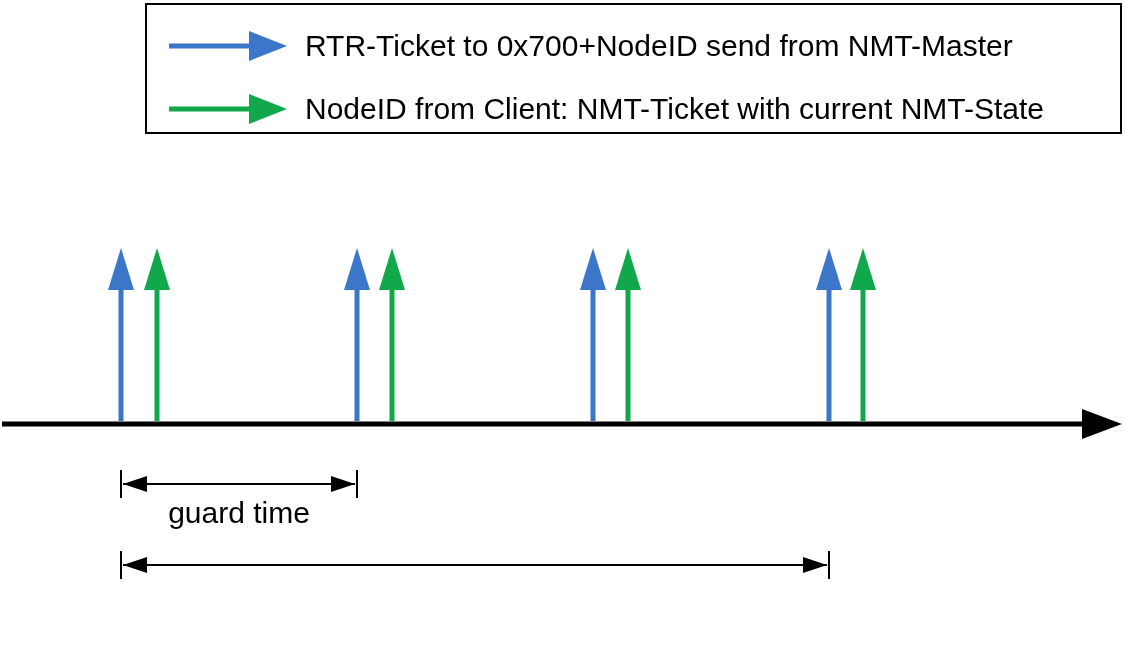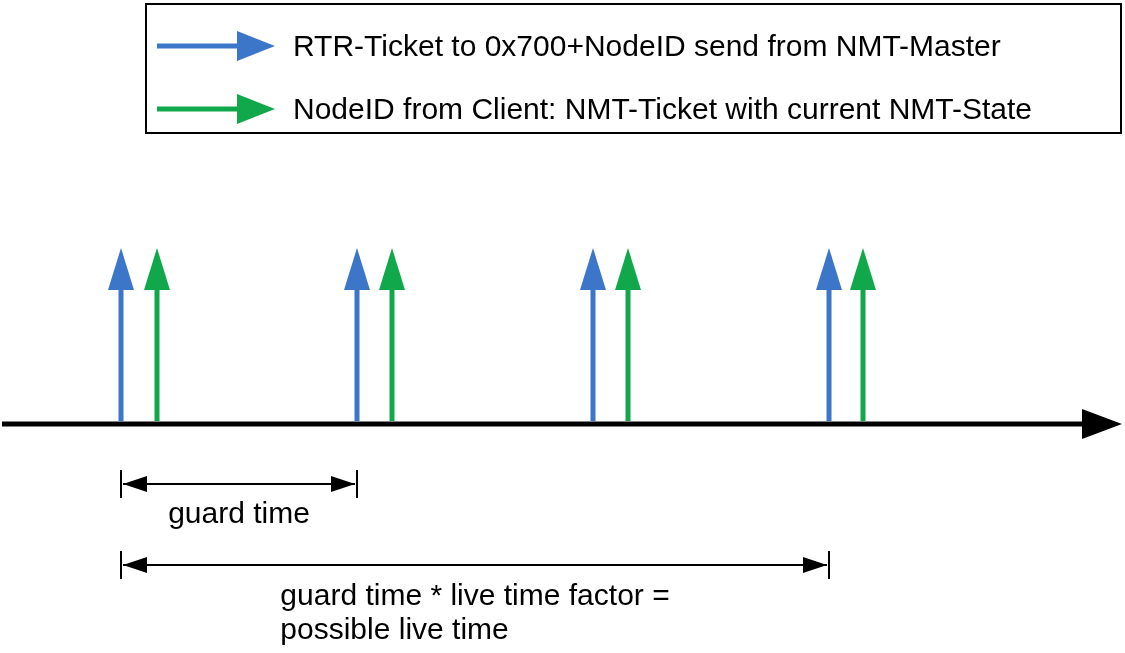--- a/index.html
+++ b/index.html
@@ -30,21 +30,21 @@
     border: 2px solid #000;
     background: #fff;
     display: flex;
     flex-direction: column;
     justify-content: center;
   }
   .legend-row {
     height: 62px;
     display: flex;
     align-items: center;
-    padding-left: 10px;
+    padding-left: 22px;
     margin-top: 18px;
   }
   .legend-arrow {
     flex: 0 0 auto;
     display: block;
   }
   .legend-arrow.blue line   { stroke: var(--blue); stroke-width: 5; }
   .legend-arrow.blue polygon{ fill: var(--blue); }
   .legend-arrow.green line   { stroke: var(--green); stroke-width: 5; }
   .legend-arrow.green polygon{ fill: var(--green); }
@@ -53,21 +53,21 @@
     font-size: 30px;
     color: #000;
     white-space: nowrap;
   }
   .dim-label {
     position: absolute;
     transform: translateX(-50%);
     font-size: 30px;
     line-height: 34px;
     color: #000;
-    text-align: left;
+    text-align: right;
     white-space: nowrap;
   }
 </style>
 </head>
 <body>
 
 <div class="canvas">
 
   <svg id="diagram-svg" width="1125" height="653" viewBox="0 0 1125 653">
       <line x1="2" y1="424" x2="1086" y2="424" stroke="#000000" stroke-width="5"></line>
@@ -112,18 +112,14 @@
       <svg class="legend-arrow green" width="118" height="36" viewBox="0 0 118 36">
         <line x1="0" y1="18" x2="82" y2="18"></line>
         <polygon points="80,3 80,33 118,18"></polygon>
       </svg>
       <span class="legend-label">NodeID from Client: NMT-Ticket with current NMT-State</span>
     </div>
   </div>
 
   <div class="dim-label" id="guard-label" style="left: 239px; top: 496px;">guard time</div>
 
-  <div class="dim-label" id="live-label" style="left: 475px; top: 578px;">
-    <div>guard time * live time factor =</div>
-    <div>possible live time</div>
-  </div>
 
 </div>
 
 </body></html>

